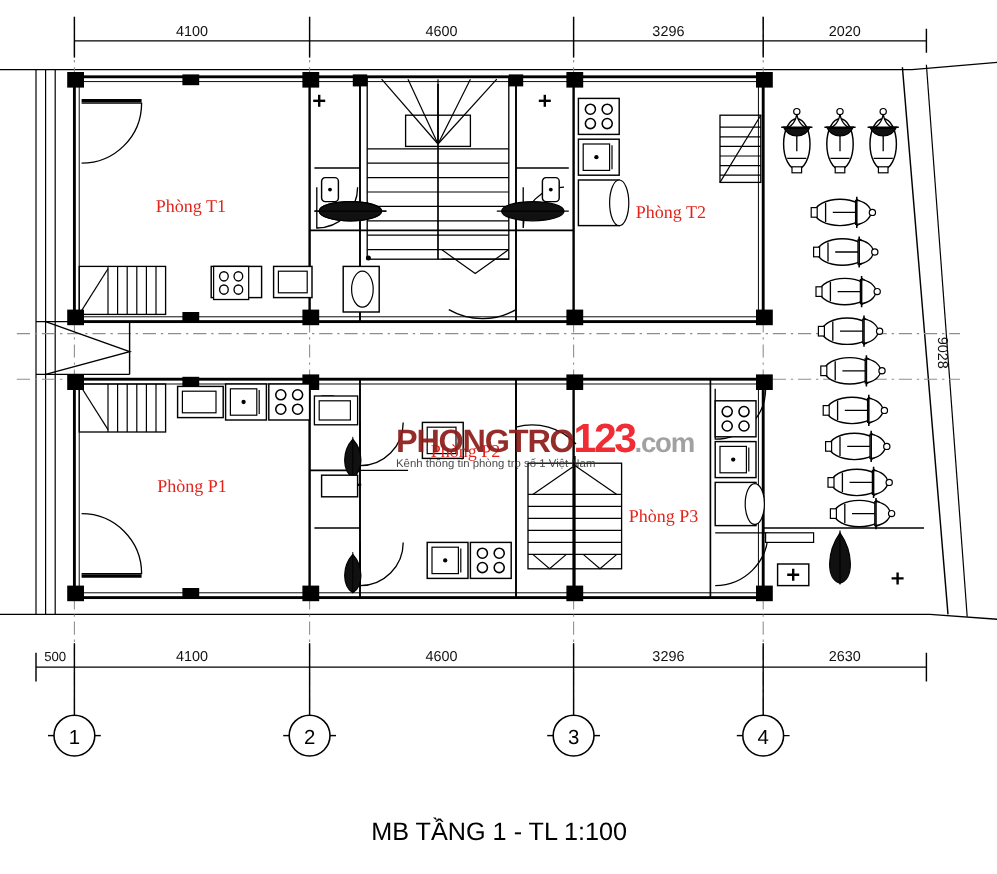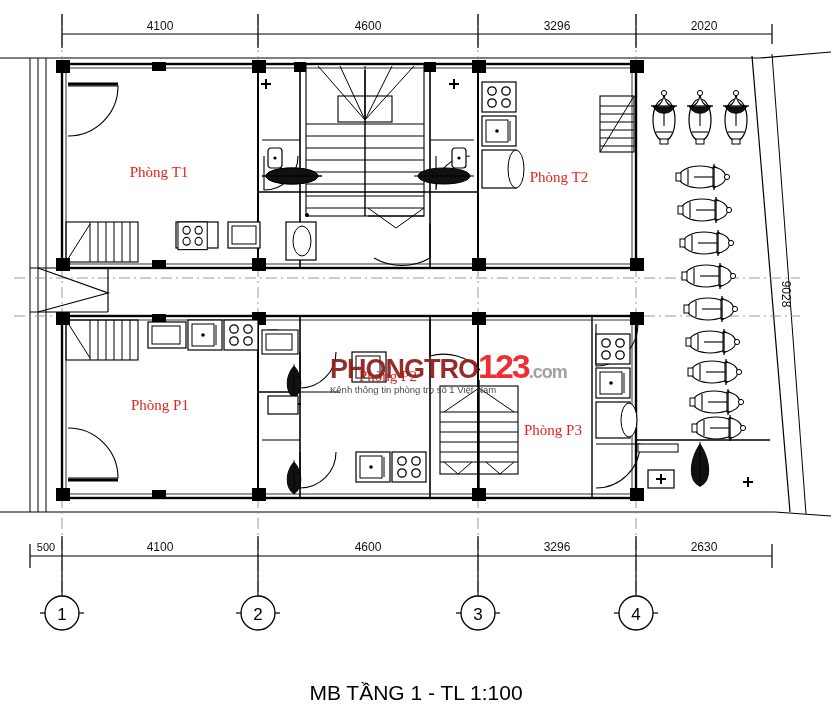--- a/index.html
+++ b/index.html
@@ -39,21 +39,21 @@
     left:330px;top:352px;width:250px;height:40px;
     opacity:.92;
   }
   #wm-main{
     font-family:"Liberation Sans","DejaVu Sans",sans-serif;
     font-weight:bold;font-size:27px;letter-spacing:-1px;
     line-height:28px;white-space:nowrap;
   }
   #wm-main .a{color:#8c1b18;margin-top:36px;}
   #wm-main .b{color:#ef1c24;font-size:34px;letter-spacing:-2px;}
-  #wm-main .c{color:#9a9a9a;font-size:18px;font-weight:bold;}
+  #wm-main .c{color:#9a9a9a;font-size:23px;font-weight:bold;}
   #wm-sub{
     font-family:"Liberation Sans","DejaVu Sans",sans-serif;
     font-size:9.5px;color:#3a3a3a;white-space:nowrap;margin-top:-2px;
   }
 </style>
 </head>
 <body>
 
 <div id="stage">
 

